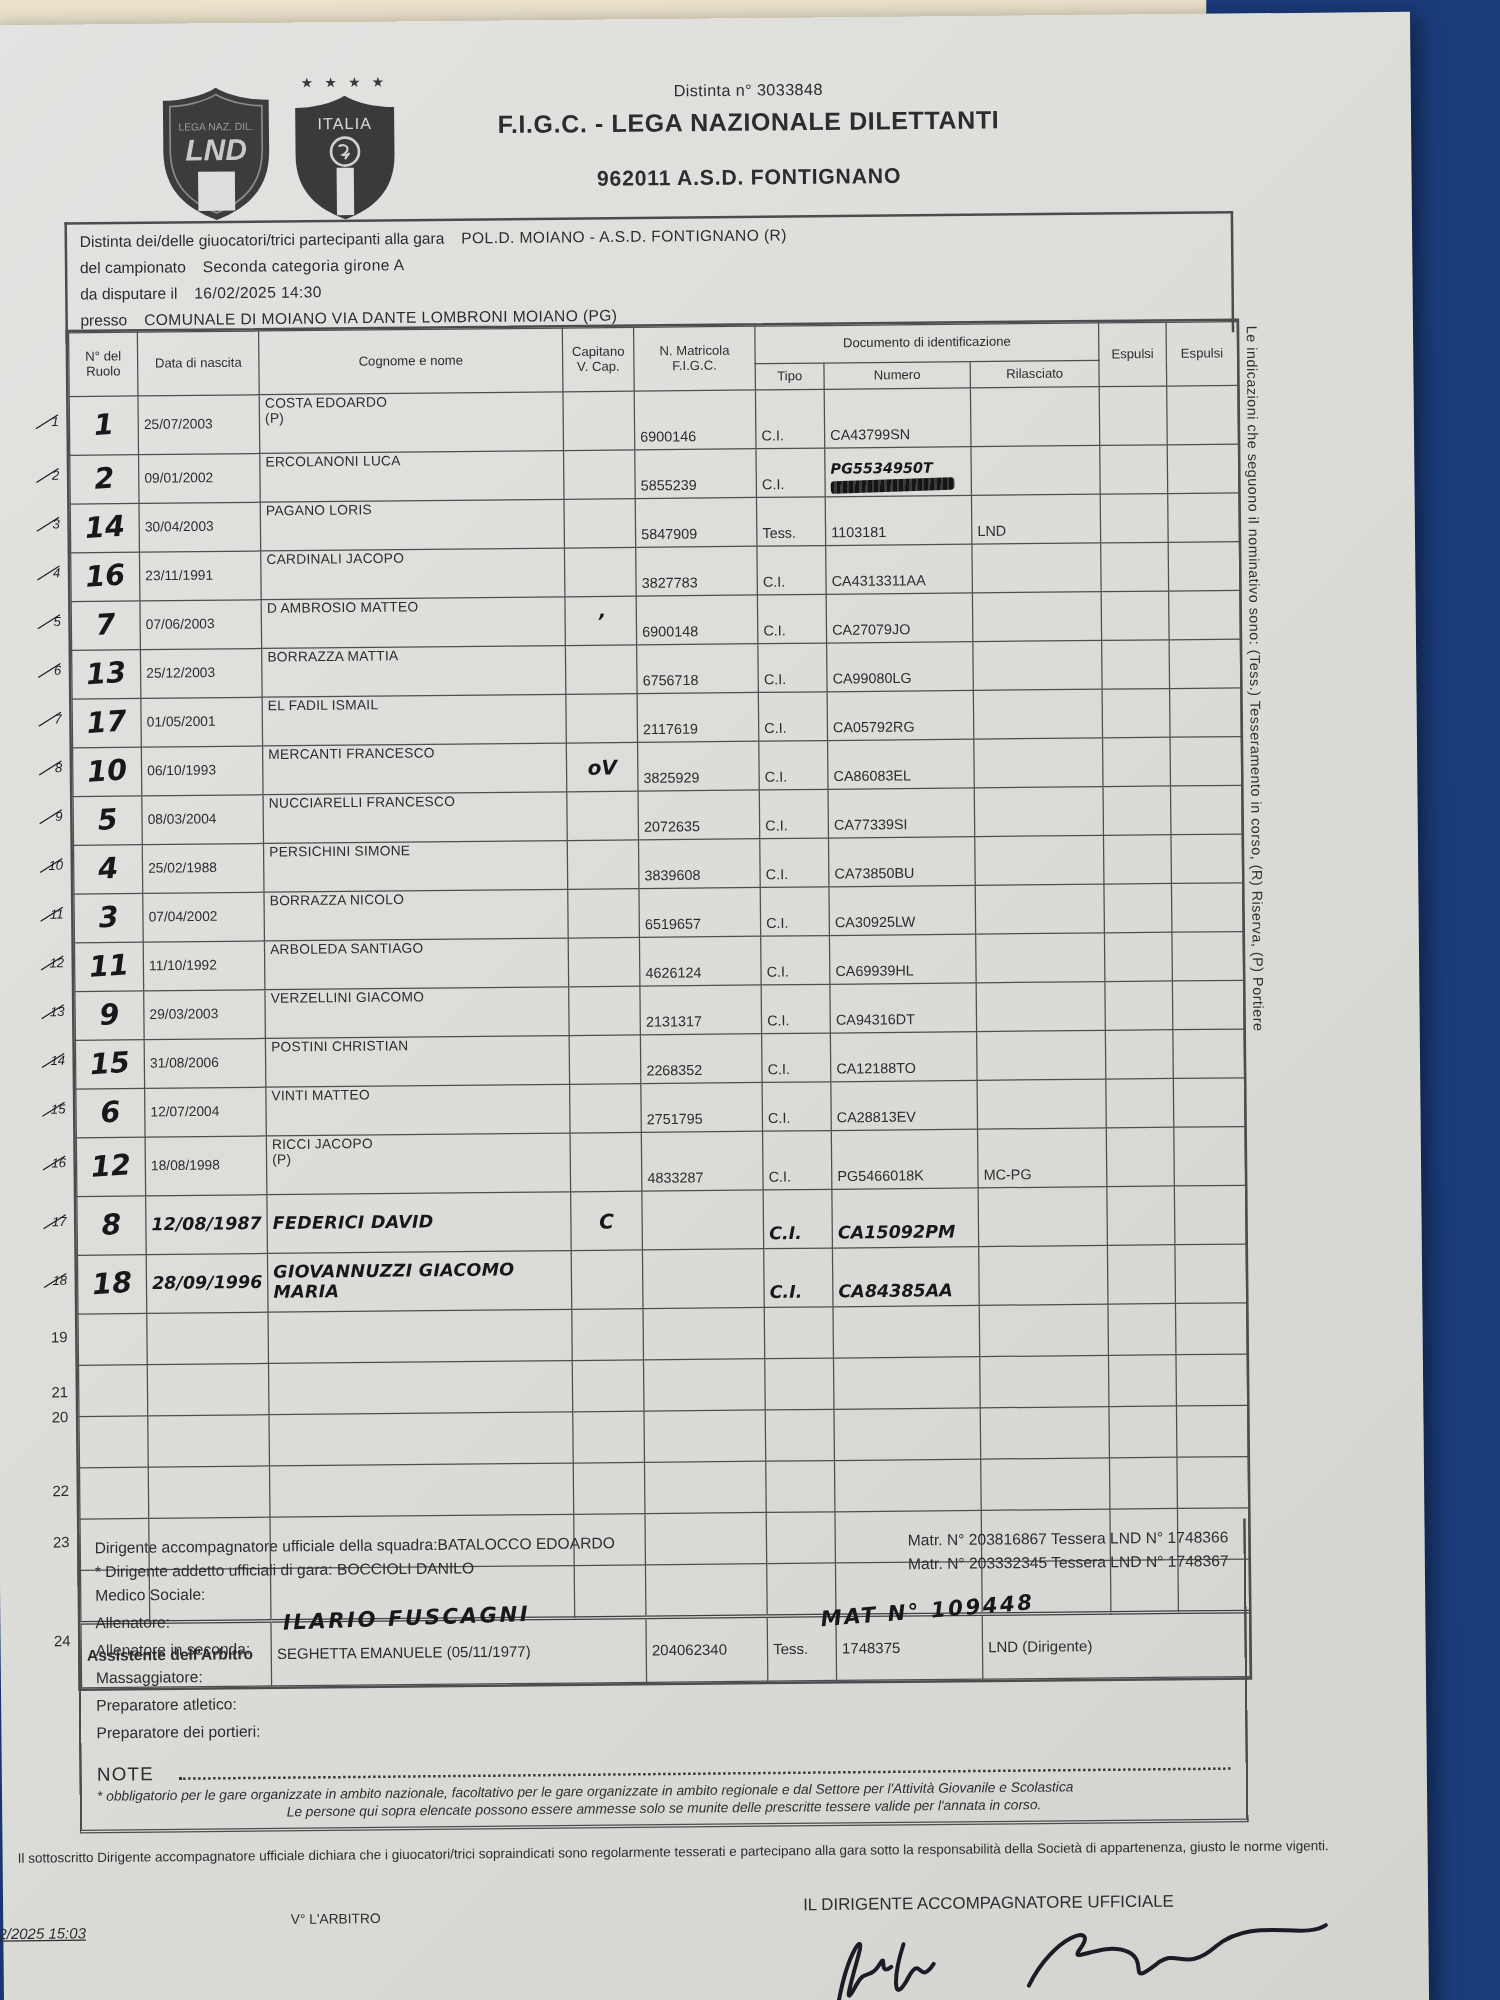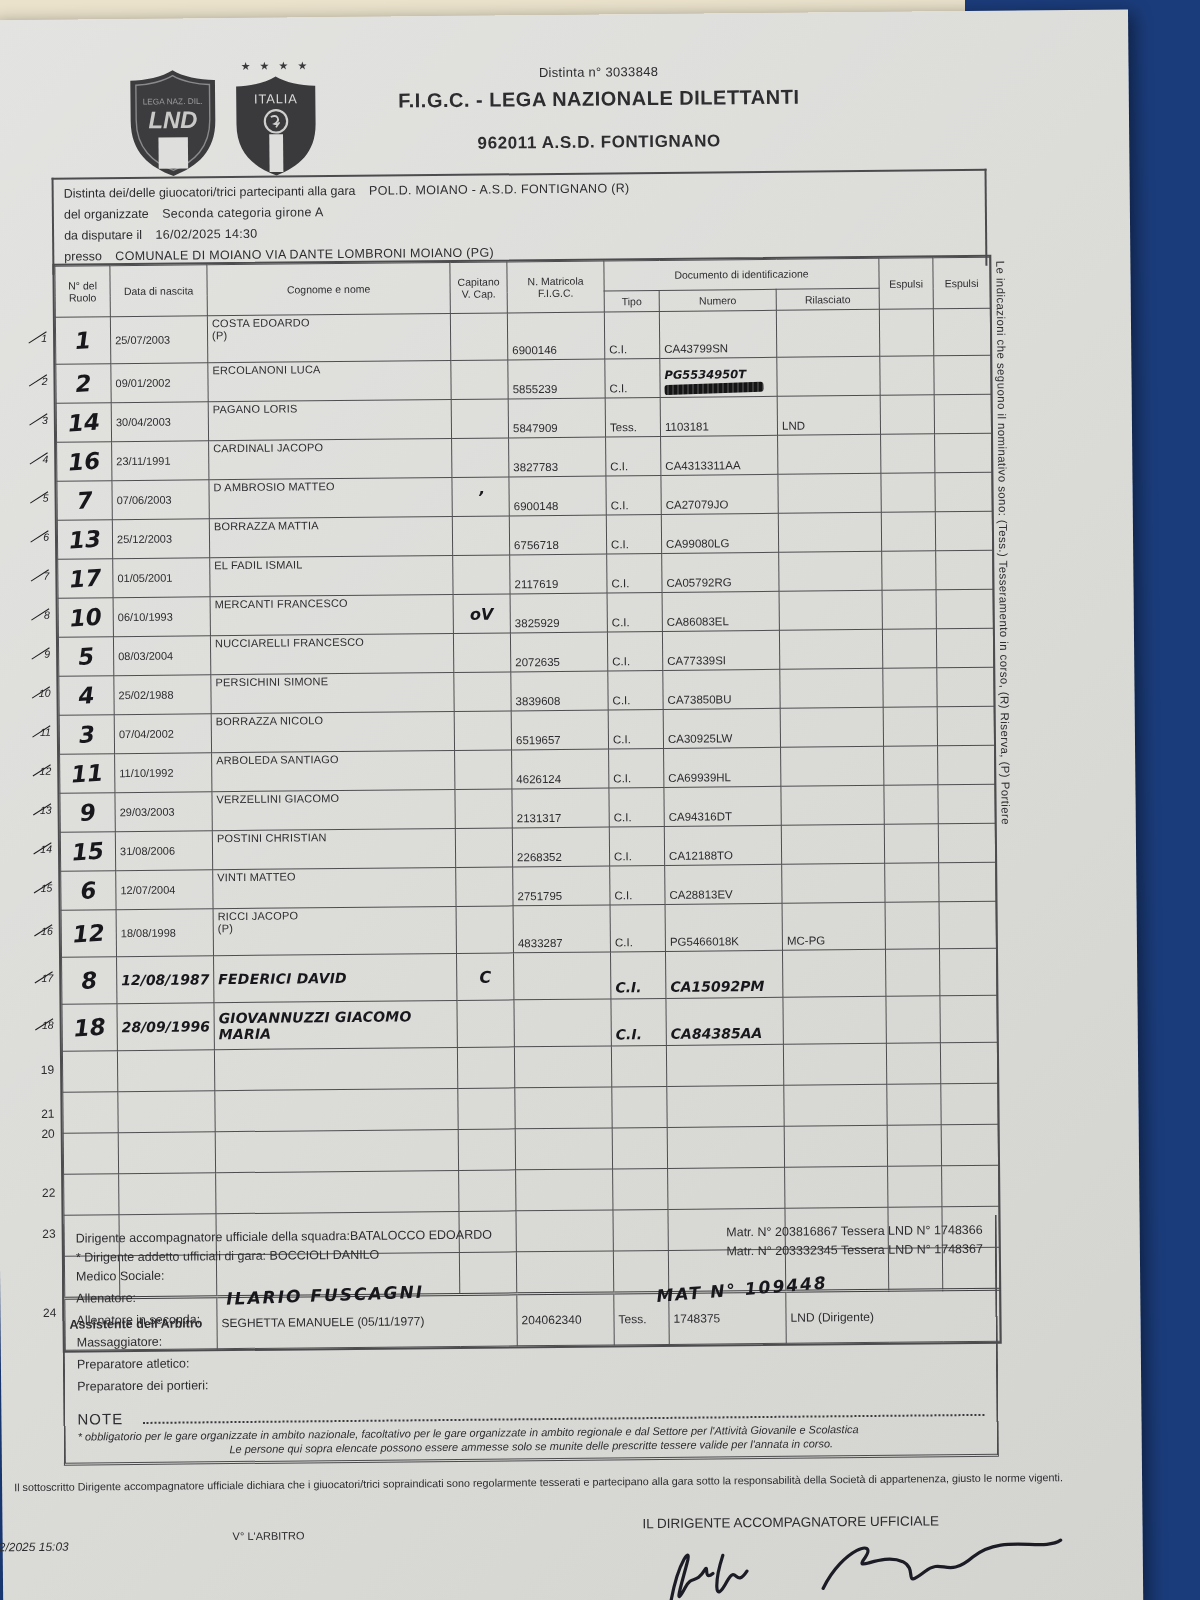--- a/index.html
+++ b/index.html
@@ -69,21 +69,21 @@
   .staff-line .hand-right{position:absolute;left:580px;top:-6px;font-size:17px;letter-spacing:2px;transform:rotate(-4deg);}
   .note-line{display:flex;align-items:baseline;margin-top:14px;margin-bottom:3px;}
   .note-line .lbl{font-size:15px;letter-spacing:1px;margin-right:20px;}
   .note-line .dots{flex:1;border-bottom:2px dotted #3a3a3c;height:12px;}
   .footnote{font-size:11px;font-style:italic;margin-top:2px;}
   .footnote.center{text-align:center;}
   
   .declaration{position:absolute;left:12px;top:1460px;width:1090px;font-size:10.8px;line-height:1.45;}
   .sign-left{position:absolute;left:230px;top:1512px;font-size:11px;text-align:center;}
   .sign-right{position:absolute;left:640px;top:1502px;font-size:13.5px;}
-  .timestamp{position:absolute;left:-4px;top:1520px;font-size:12px;font-style:italic;}
+  .timestamp{position:absolute;left:-4px;top:1520px;font-size:12px;font-style:italic;text-decoration:underline;}
   .signature-svg{position:absolute;left:640px;top:1516px;}
   .shield-svg{display:block;}
 </style>
 </head>
 <body>
 
 <div class="desk-corner"></div>
 <div class="desk-corner2"></div>
 <div class="desk-corner3"></div>
 
@@ -114,21 +114,21 @@
     <div class="figc-title">F.I.G.C. - LEGA NAZIONALE DILETTANTI</div>
     <div class="team-title">962011  A.S.D. FONTIGNANO</div>
   </div>
 
   <div class="info-box">
     <div class="info-line">
       <span class="lbl">Distinta dei/delle giuocatori/trici partecipanti alla gara</span>
       <span class="val">POL.D. MOIANO - A.S.D. FONTIGNANO (R)</span>
     </div>
     <div class="info-line">
-      <span class="lbl">del organizzate</span>
+      <span class="lbl">del campionato</span>
       <span class="val">Seconda categoria girone A</span>
     </div>
     <div class="info-line">
       <span class="lbl">da disputare il</span>
       <span class="val">16/02/2025 14:30</span>
     </div>
     <div class="info-line">
       <span class="lbl">presso</span>
       <span class="val">COMUNALE DI MOIANO VIA DANTE LOMBRONI MOIANO (PG)</span>
     </div>

